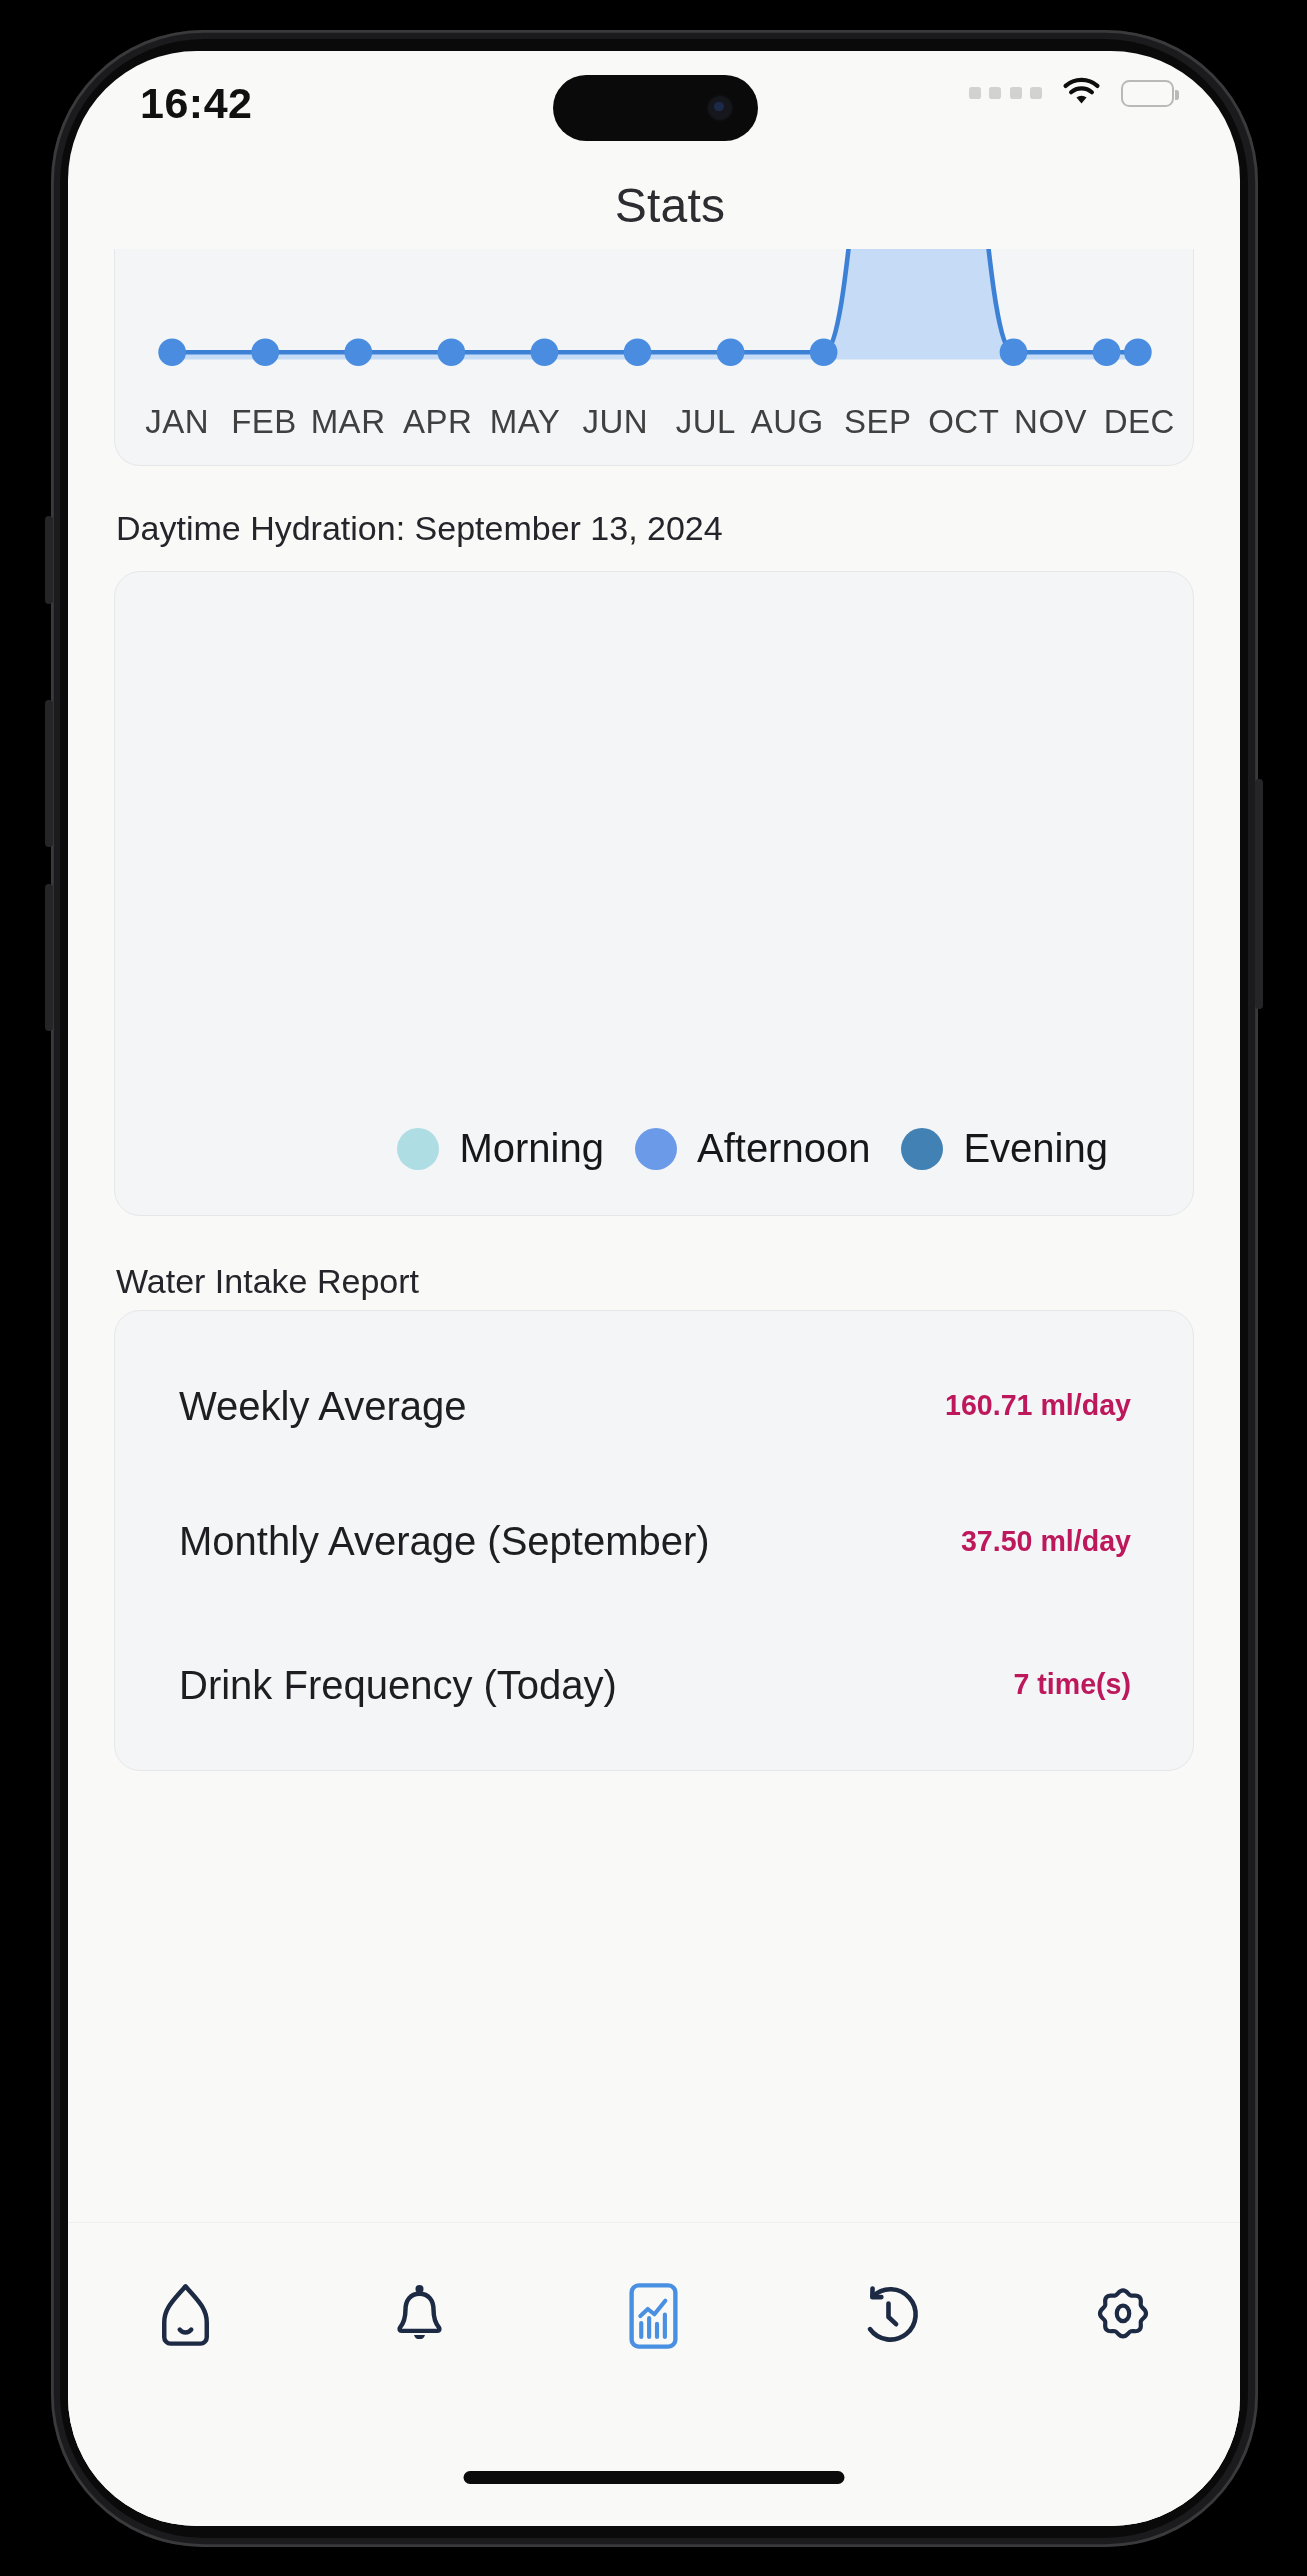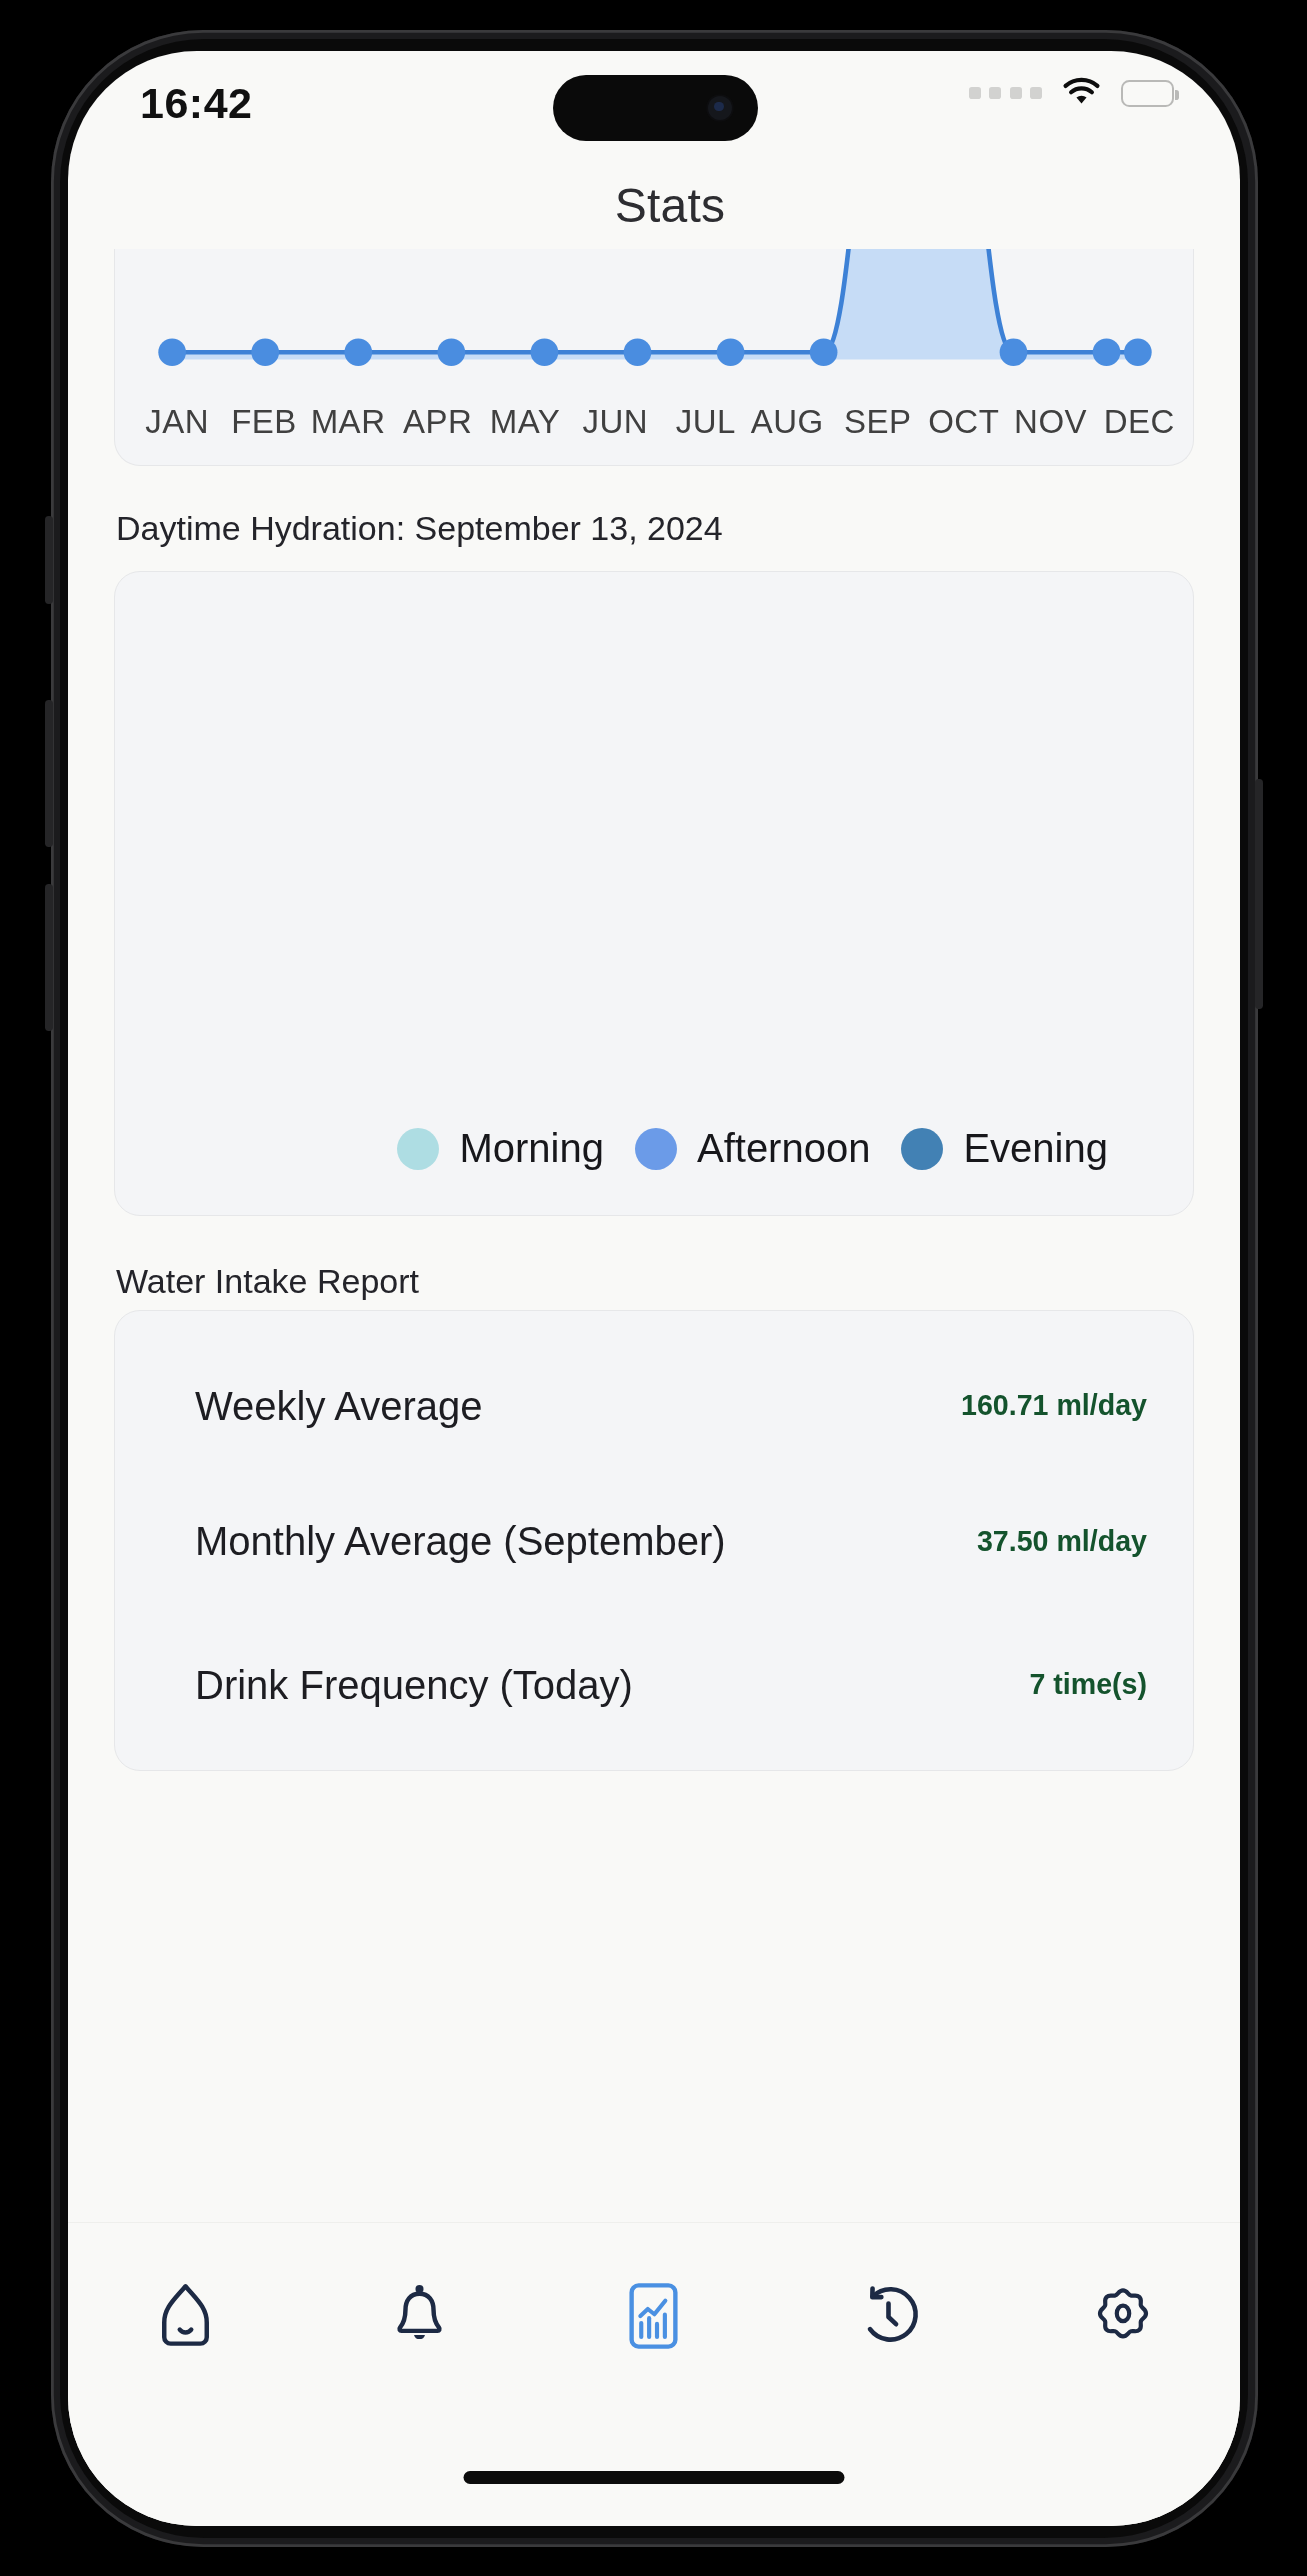--- a/index.html
+++ b/index.html
@@ -128,29 +128,29 @@
     position:absolute; right:85px; bottom:44px;
     display:flex; flex-direction:row; gap:31px;
   }
   .legend-row { display:flex; align-items:center; gap:20px; }
   .legend-dot { width:42px; height:42px; border-radius:50%; flex:none; }
   .legend-label { font-size:40px; color:#17171b; font-weight:400; }
 
   
   .card-report { left:46px; top:1061px; width:1080px; height:461px; }
   .rep-row {
-    position:absolute; left:16px; width:1080px;
+    position:absolute; left:0; width:1080px;
     display:flex; align-items:center; justify-content:space-between;
     padding:0 64px;
   }
   .rep-r1 { top:39px;  height:111px; }
   .rep-r2 { top:161px; height:138px; }
   .rep-r3 { top:318px; height:111px; }
   .rep-label { font-size:40px; color:#1d1d22; font-weight:400; line-height:1.1; max-width:590px; }
-  .rep-value { font-size:28.6px; color:#14532d; font-weight:700; white-space:nowrap; }
+  .rep-value { font-size:28.6px; color:#be185d; font-weight:700; white-space:nowrap; }
 
   
   .tabbar {
     position:absolute; left:0; bottom:0; width:1172px; height:304px;
     background:#f9f9f7; border-top:1.8px solid #efefec;
   }
   .tabs { position:absolute; left:0; top:42px; width:1172px;
           display:flex; justify-content:space-around; align-items:center; }
   .tab-item { width:138px; height:101px; display:flex; align-items:center; justify-content:center; }
   .home-indicator {

